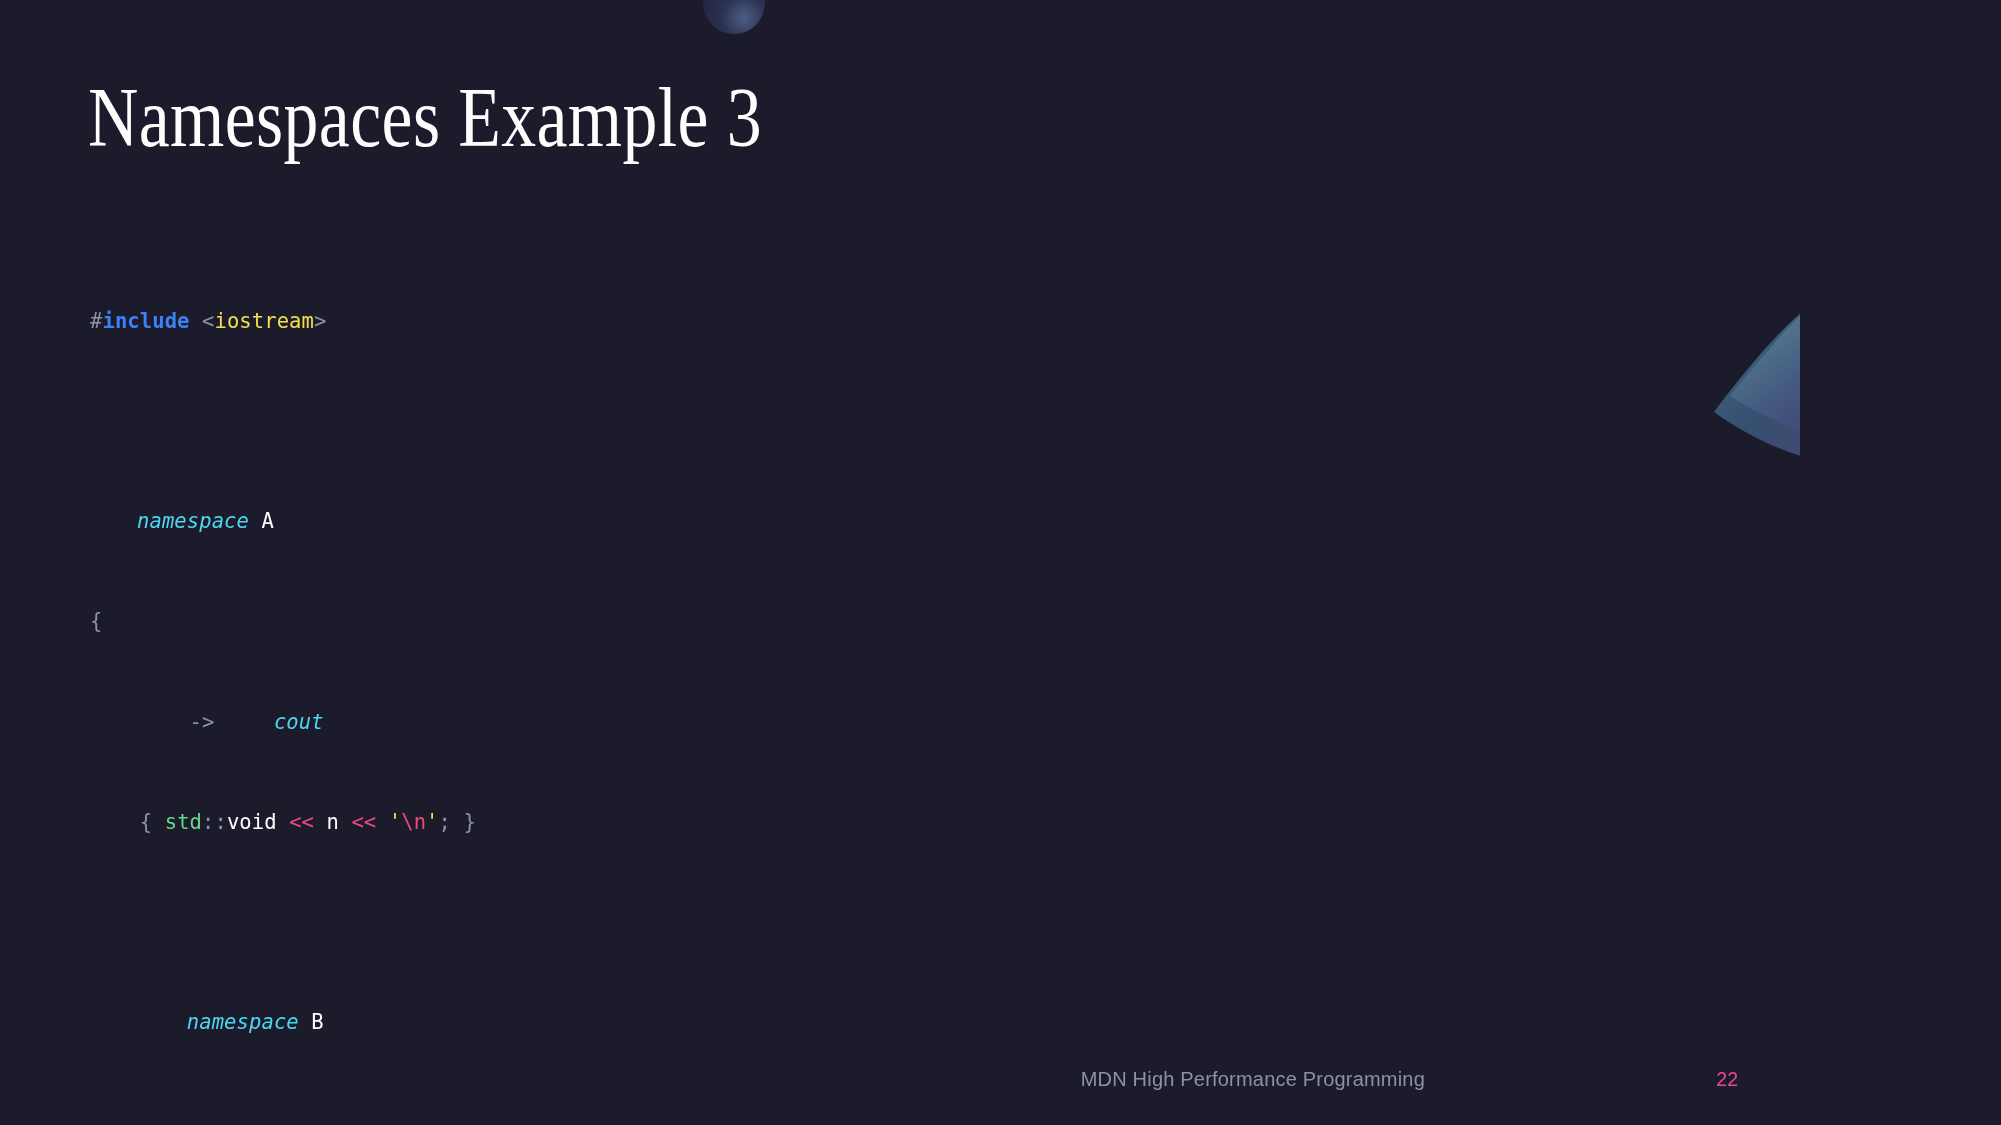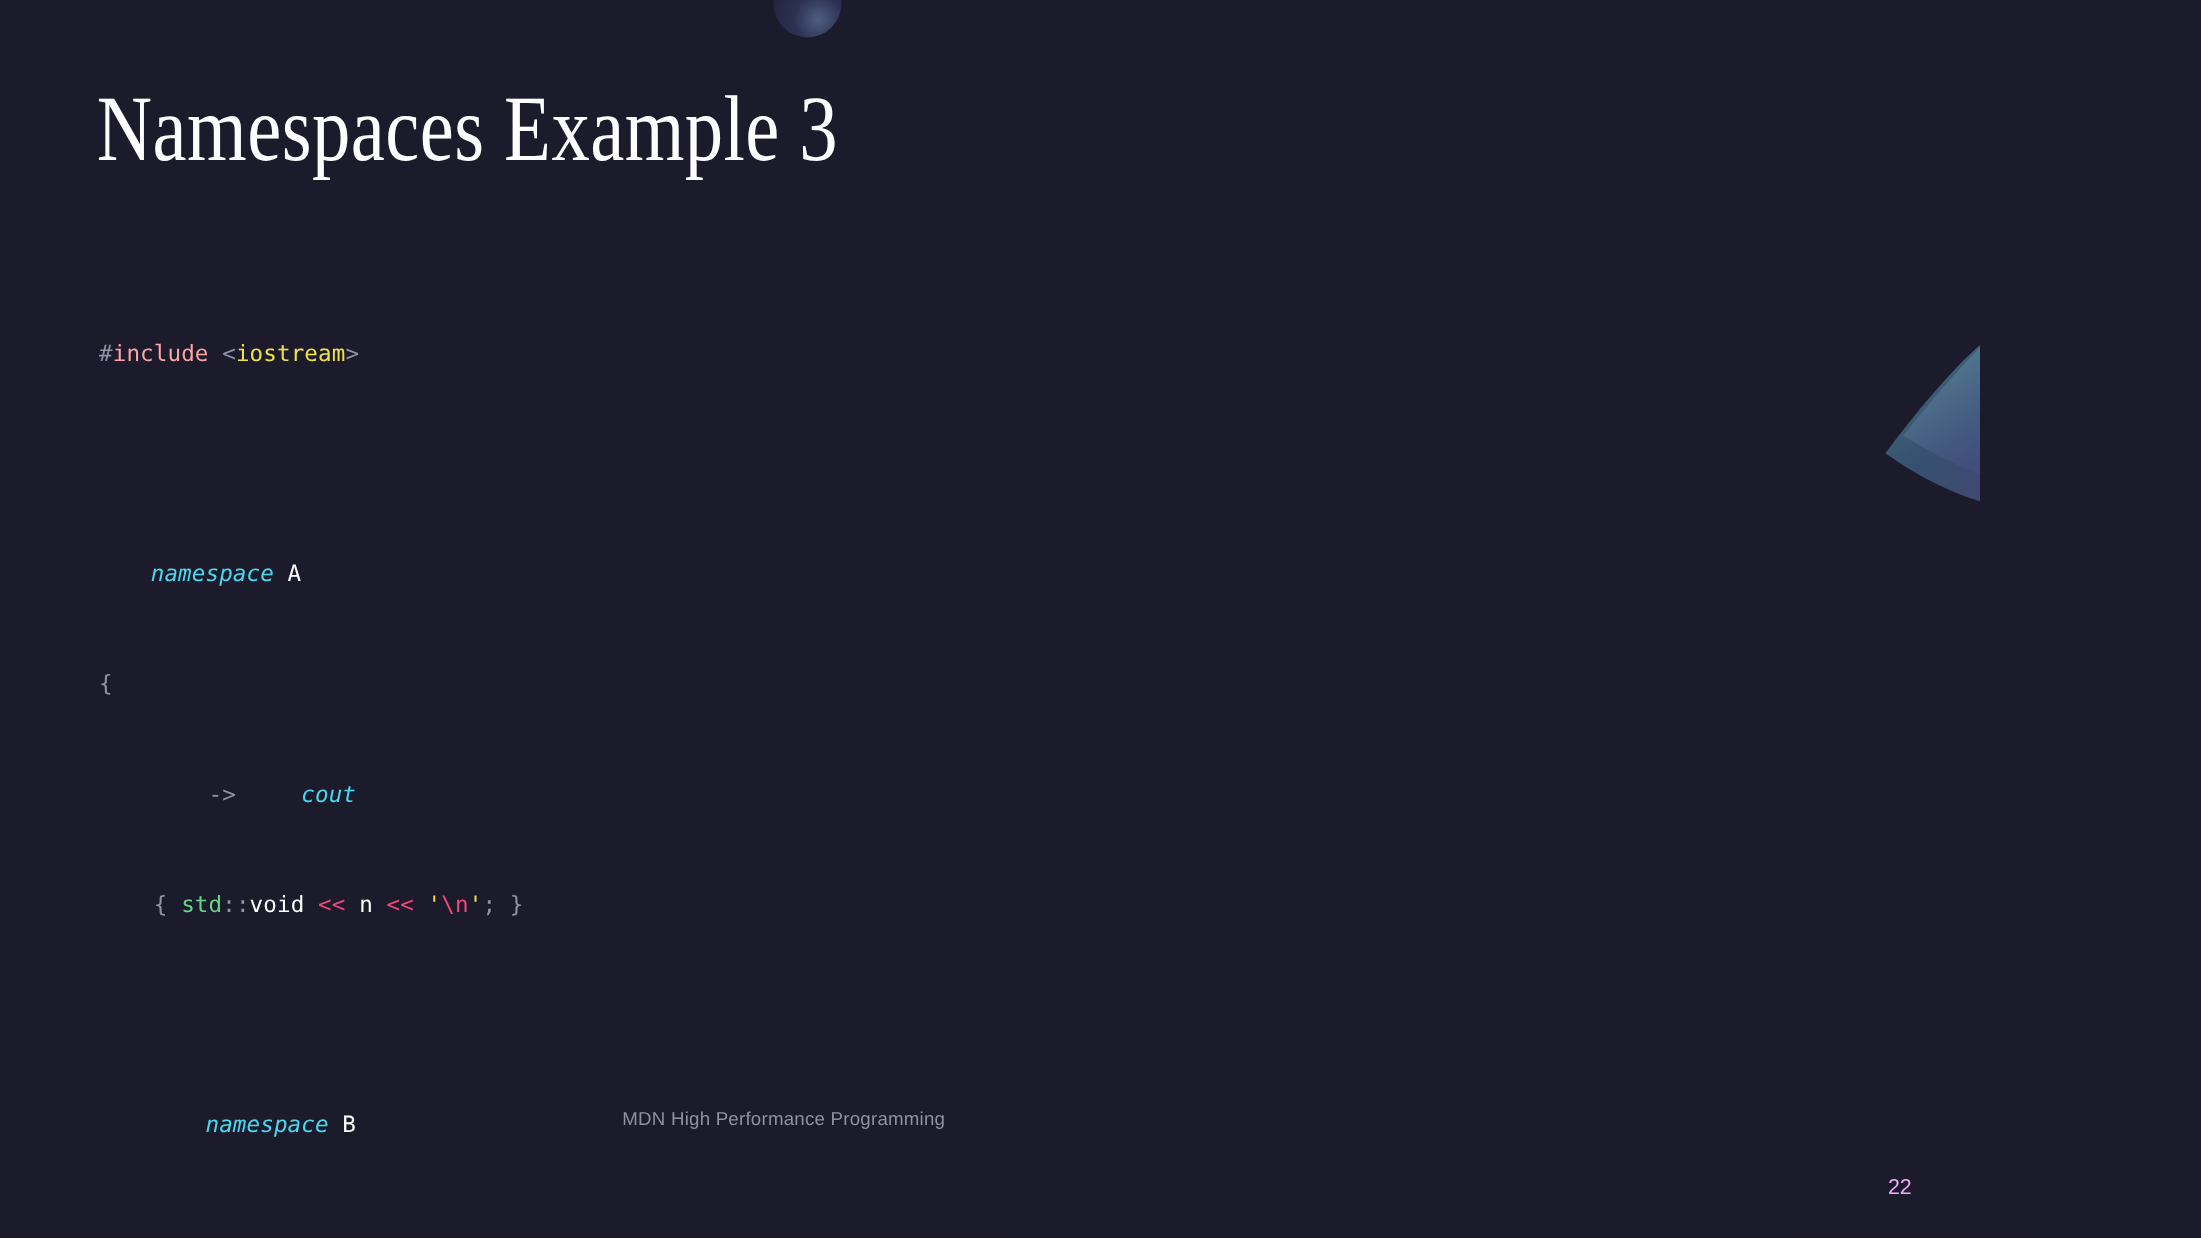--- a/index.html
+++ b/index.html
@@ -74,45 +74,45 @@
     font-size: 20.5px;
     line-height: 33.4px;
     white-space: pre;
     color: #d6d9e0;
     letter-spacing: 0.1px;
   }
   .code .ln { display: block; min-height: 33.4px; }
 
   
   .t-kw     { color: #4ad7ef; font-style: italic; margin-left: 47px; }  
-  .t-pre    { color: #fca5a5; }                       
+  .t-pre    { color: #3b82f6; font-weight: bold; }                       
   .t-hash   { color: #8f92a6; }                       
   .t-str    { color: #f0e14a; text-align: center; }                       
   .t-fn     { color: #62d986; }                       
   .t-plain  { color: #ffffff; }                       
   .t-punc   { color: #8f92a6; }                       
   .t-op     { color: #f0477f; }                       
   .t-param  { color: #f5a04a; font-style: italic; }   
   .t-esc    { color: #f0477f; }                       
 
   
   .footer-text {
     position: absolute;
-    left: 0; top: 1008px;
+    left: 0; top: 1068px;
     width: 1425px;
-    text-align: center;
-    font-size: 17px;
+    text-align: right;
+    font-size: 20px;
     color: #8e91a4;
     letter-spacing: 0.2px;
   }
   .page-number {
     position: absolute;
     right: 62px; top: 1068px;
     font-size: 19.5px;
-    color: #f0abfc;
+    color: #ec4899;
   }
 </style>
 </head>
 <body>
 
 <div class="slide">
 
   <div class="deco sphere-top"></div>
   <div class="deco sphere-bottom"></div>
 

